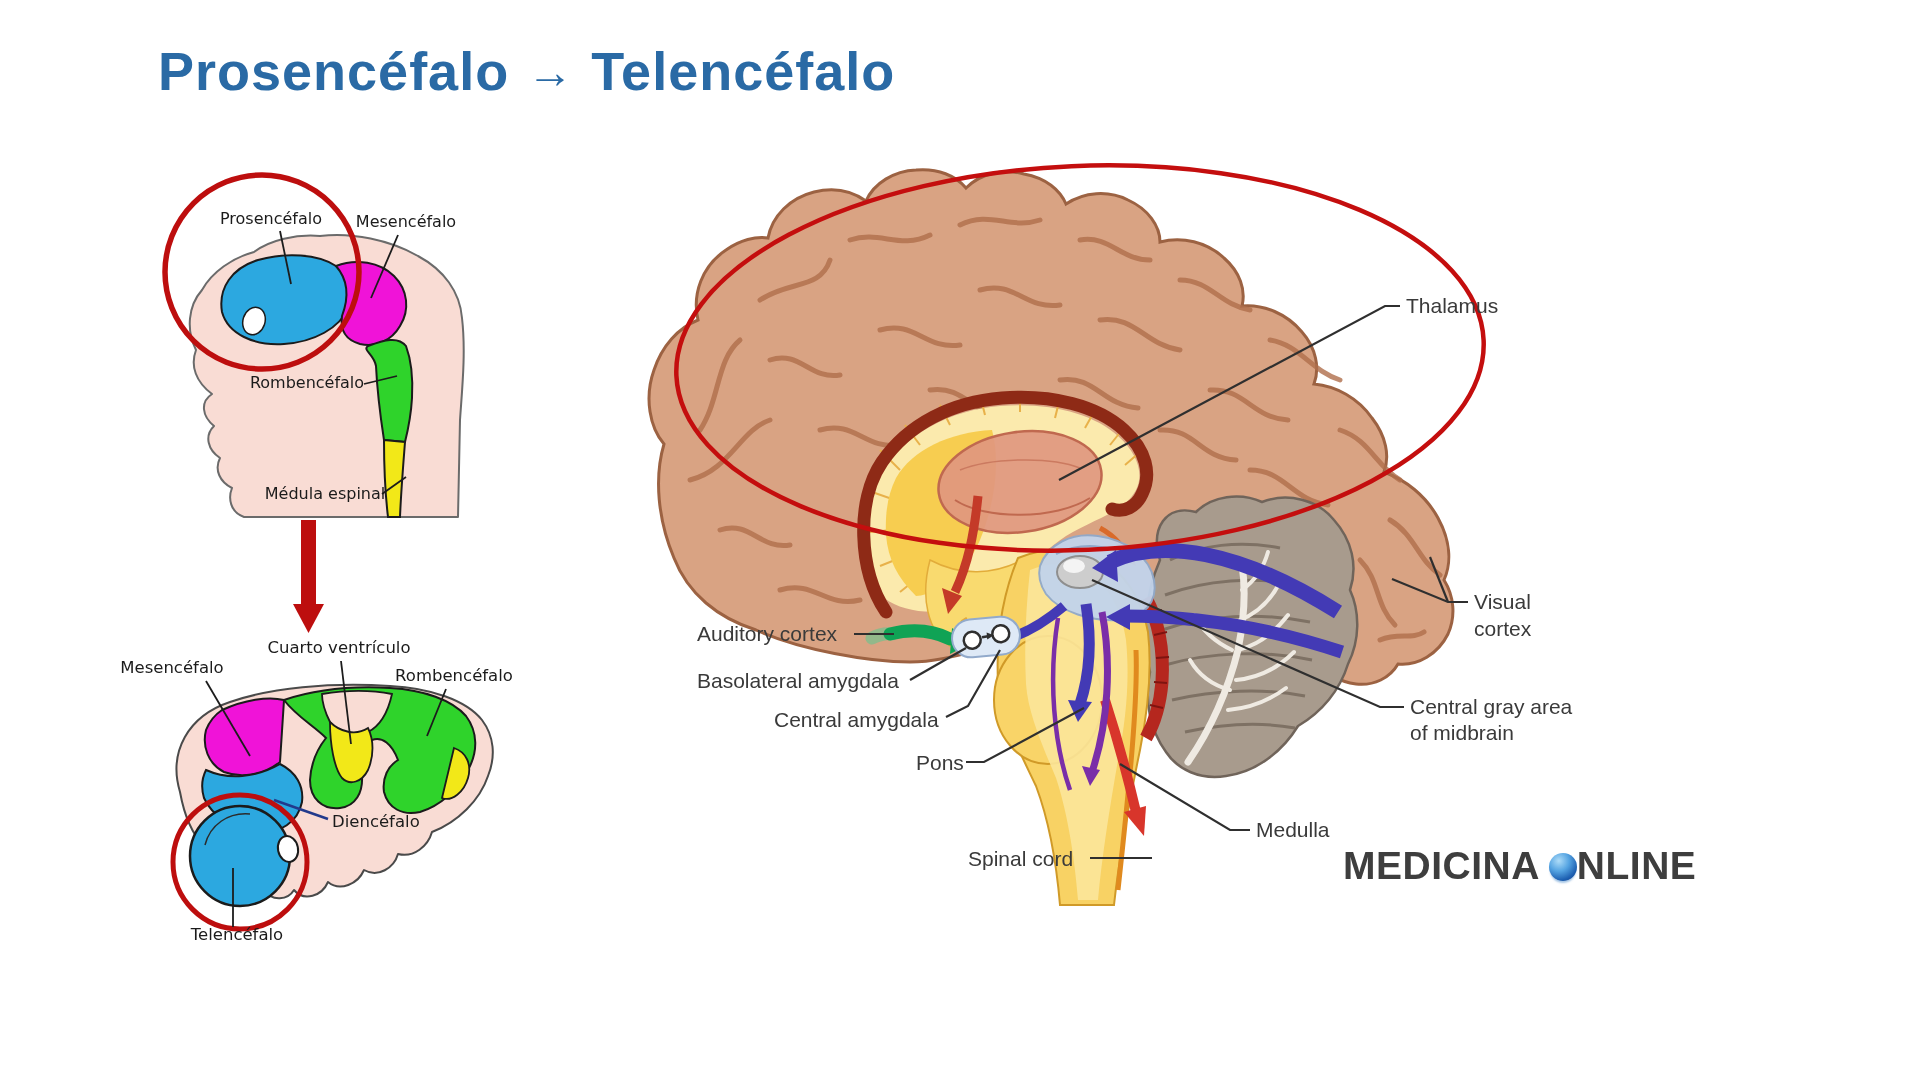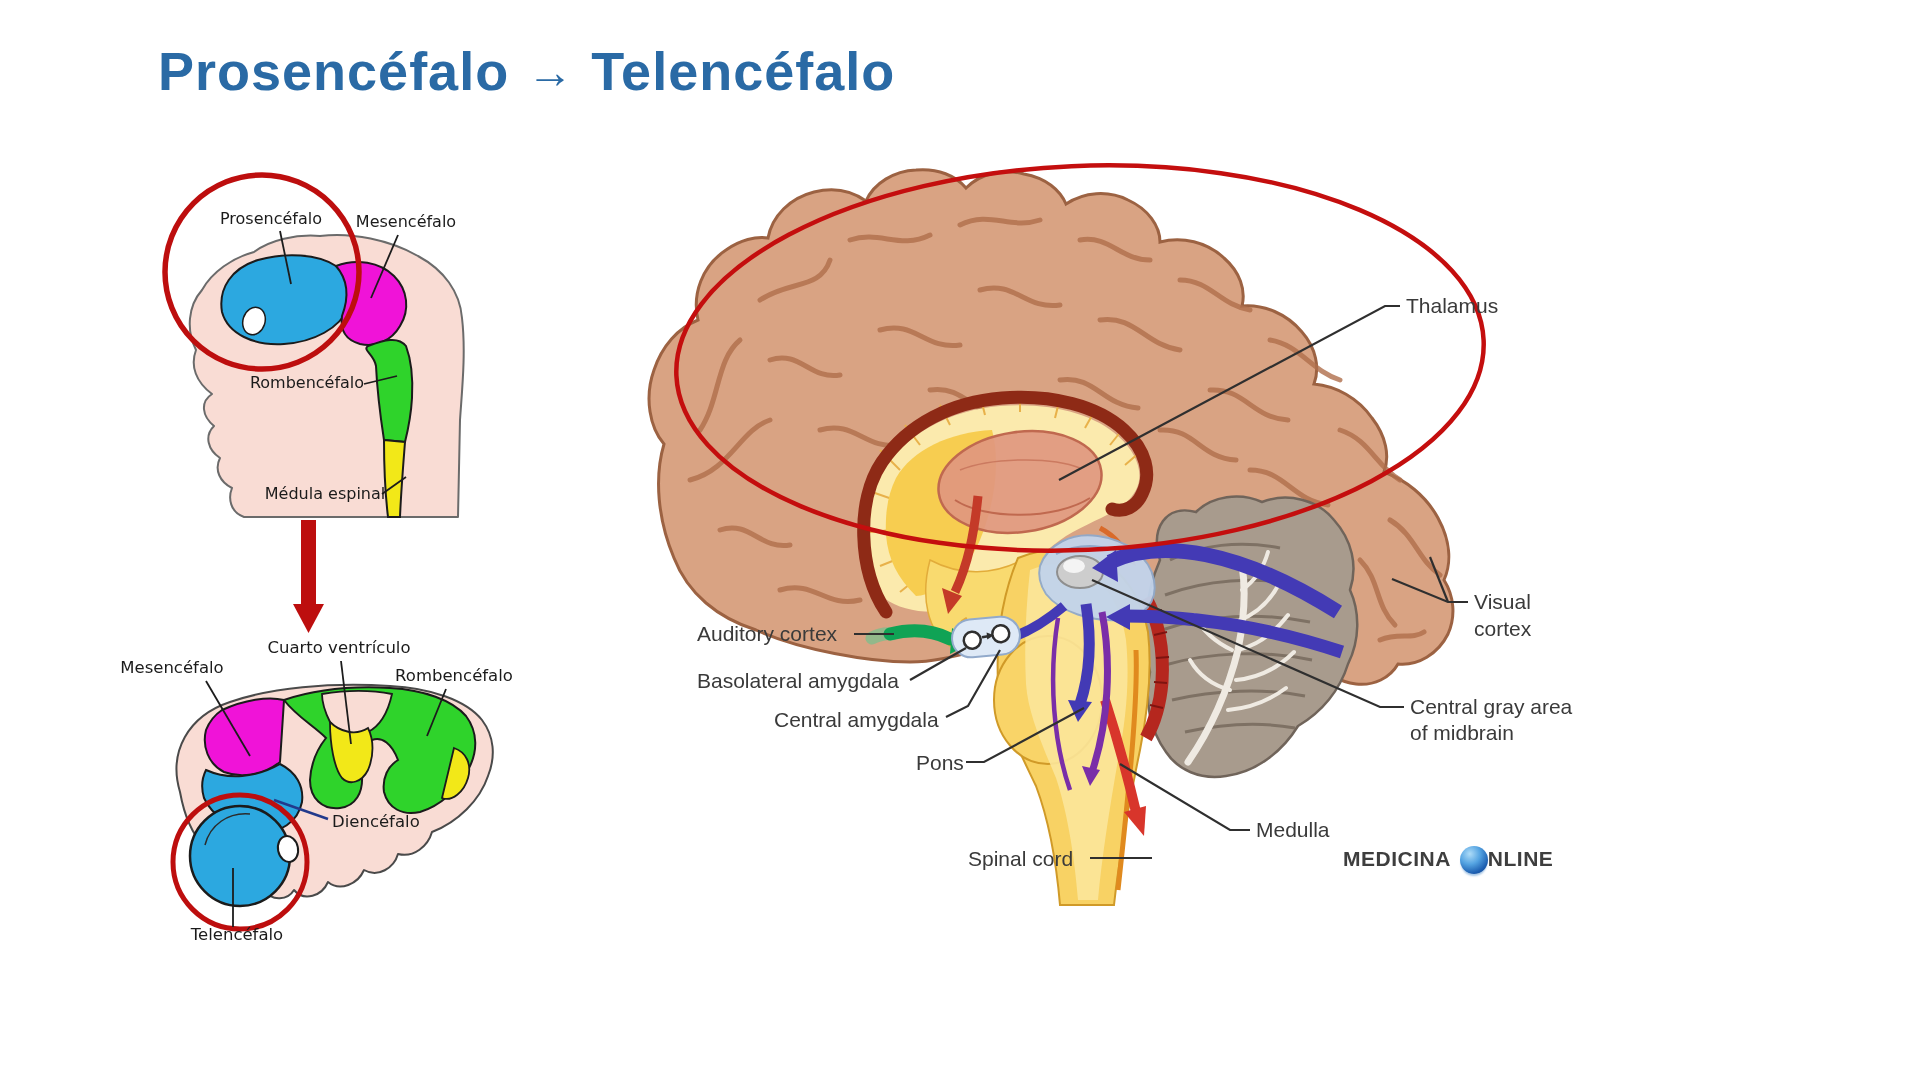--- a/index.html
+++ b/index.html
@@ -8,21 +8,21 @@
     font-family:"Liberation Sans", sans-serif;position:relative;
   }
   .title{
     position:absolute;left:158px;top:40px;display:flex;align-items:baseline;
     color:var(--title-blue,#2a6aa5);white-space:nowrap;
   }
   .title .t-main{font-size:54px;font-weight:700;letter-spacing:1px;}
   .title .t-arrow{font-size:46px;font-weight:400;margin:0 18px;position:relative;top:-2px;}
   .watermark{
     position:absolute;left:1343px;top:844px;display:flex;align-items:center;
-    font-size:21px;font-weight:700;letter-spacing:.5px;color:var(--watermark-gray,#3e3e3e);
+    font-size:39px;font-weight:700;letter-spacing:.5px;color:var(--watermark-gray,#3e3e3e);
     white-space:nowrap;
   }
   .globe{
     width:28px;height:28px;border-radius:50%;display:inline-block;margin:2px 0 0 9px;
     background:radial-gradient(circle at 35% 28%, #aedcf8 0%, #55a4e2 38%, #1c5eb0 72%, #113f85 100%);
     box-shadow:0 3px 2px -1px rgba(60,130,200,.45);
   }
   svg text{user-select:none;}
   .lbl-s{font:16px "DejaVu Sans", sans-serif;fill:#1b1b1b;}
   .lbl-s2{font:16.5px "DejaVu Sans", sans-serif;fill:#1b1b1b;}

